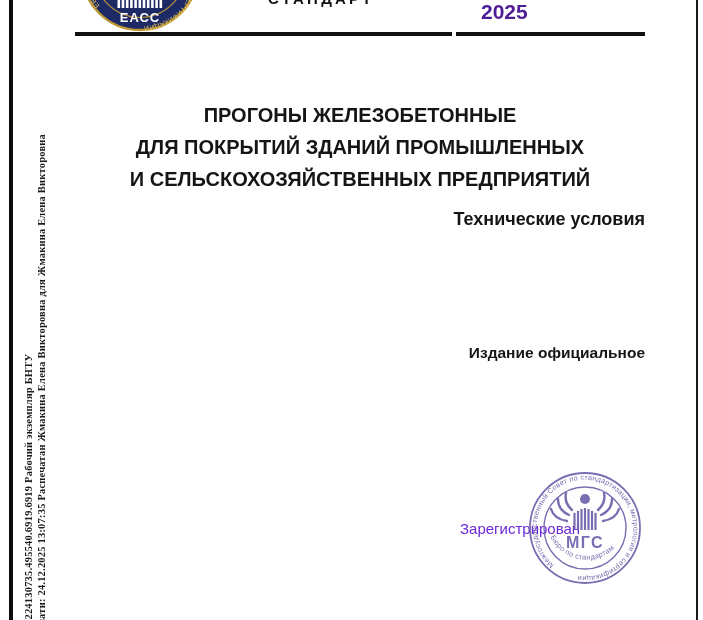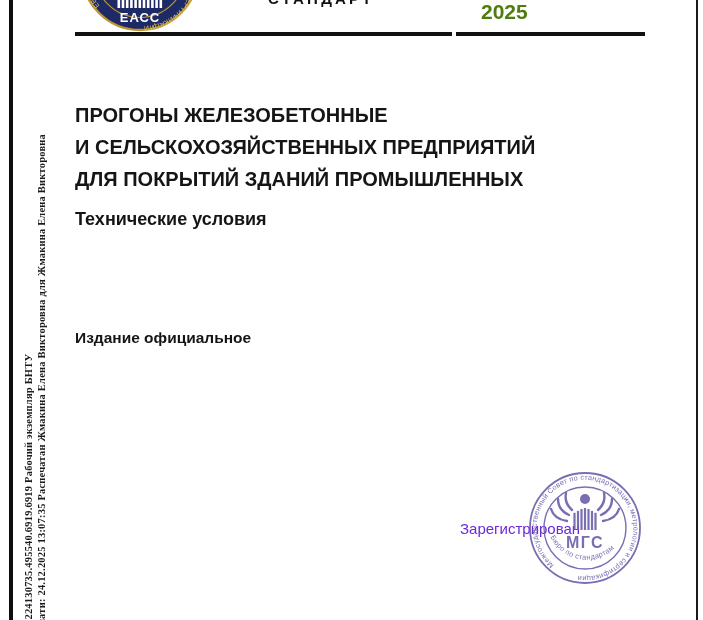--- a/index.html
+++ b/index.html
@@ -12,36 +12,36 @@
   .right-line{position:absolute;left:696px;top:0;width:2px;height:620px;background:#1a1a1a;}
   .rule-seg{position:absolute;top:32px;height:4px;background:#111;}
   .rule-a{left:75px;width:377px;}
   .rule-b{left:456px;width:189px;}
 
   
   .standard-word{
     position:absolute;left:268px;top:-10px;font-size:15px;font-weight:bold;
     letter-spacing:3.2px;white-space:nowrap;color:#111;
   }
-  .year{position:absolute;left:481px;top:1px;font-size:21px;font-weight:bold;line-height:21px;color:#4d7c0f;text-align:center;}
+  .year{position:absolute;left:481px;top:1px;font-size:21px;font-weight:bold;line-height:21px;color:#4c1d95;text-align:center;}
 
   
   .easc-emblem{position:absolute;left:80px;top:-88px;width:120px;height:120px;}
 
   
   .title-block{
-    position:absolute;left:75px;top:99px;width:570px;text-align:left;
+    position:absolute;left:75px;top:99px;width:570px;text-align:center;
     font-size:20px;font-weight:bold;line-height:32px;color:#151515;
   }
   .subtitle{
-    position:absolute;left:75px;top:209px;width:570px;text-align:left;
+    position:absolute;left:75px;top:209px;width:570px;text-align:right;
     font-size:18px;font-weight:bold;color:#151515;
   }
   .edition{
-    position:absolute;left:75px;top:329px;width:570px;text-align:left;
+    position:absolute;left:75px;top:344px;width:570px;text-align:right;
     font-size:15.5px;font-weight:bold;color:#151515;
   }
 
   
   .registration{
     position:absolute;left:460px;top:518px;font-size:15px;line-height:21.5px;color:#6d28d9;text-align:center;
   }
 
   
   .mgs-stamp{position:absolute;left:527px;top:470px;width:116px;height:116px;opacity:.9;}
@@ -88,22 +88,22 @@
     </svg>
   </div>
 
   <div class="standard-word">СТАНДАРТ</div>
   <div class="year">2025</div>
   <div class="rule-seg rule-a"></div>
   <div class="rule-seg rule-b"></div>
 
   <div class="title-block">
     <div>ПРОГОНЫ ЖЕЛЕЗОБЕТОННЫЕ</div>
+    <div>ДЛЯ ПОКРЫТИЙ ЗДАНИЙ ПРОМЫШЛЕННЫХ</div>
     <div>И СЕЛЬСКОХОЗЯЙСТВЕННЫХ ПРЕДПРИЯТИЙ</div>
-    <div>ДЛЯ ПОКРЫТИЙ ЗДАНИЙ ПРОМЫШЛЕННЫХ</div>
   </div>
   <div class="subtitle">Технические условия</div>
 
   <div class="edition">Издание официальное</div>
 
   <div class="registration">
     <div>Зарегистрирован</div>
   </div>
 
   <div class="mgs-stamp">

